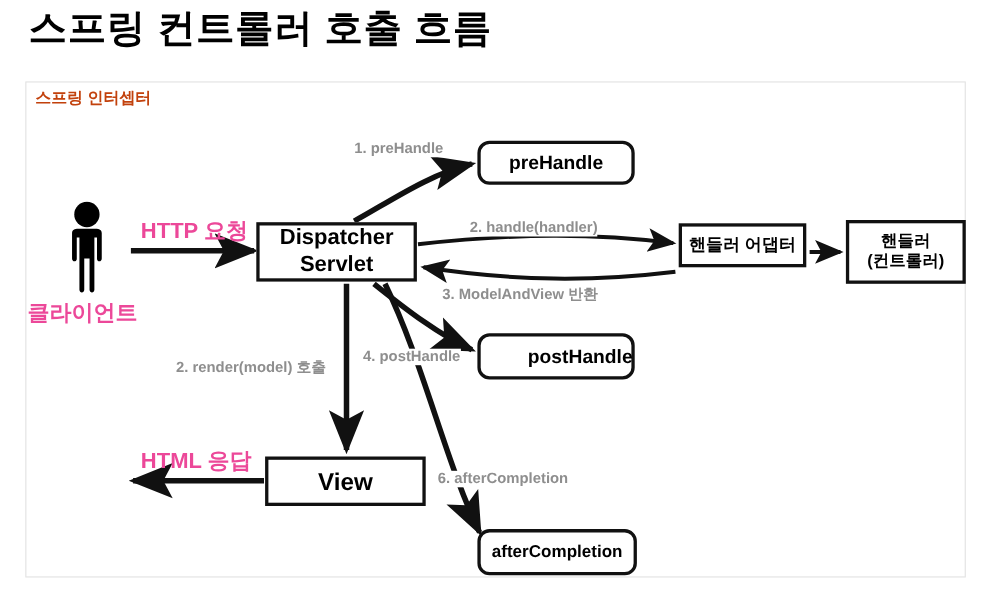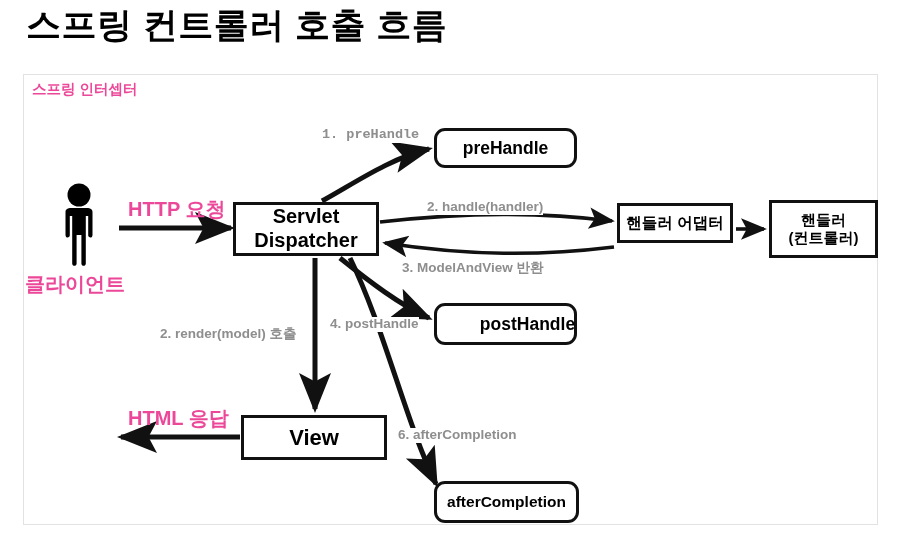--- a/index.html
+++ b/index.html
@@ -33,21 +33,21 @@
     border: 1.5px solid #e2e2e2;
     background: #ffffff;
     box-sizing: border-box;
   }
   #diagram-frame-label {
     position: absolute;
     left: 32px;
     top: 80px;
     font-size: 14.5px;
     font-weight: bold;
-    color: #ec4899;
+    color: #c2410c;
     white-space: nowrap;
   }
   #svg-layer {
     position: absolute;
     left: 0;
     top: 0;
     width: 899px;
     height: 537px;
   }
   .node-box {
@@ -133,22 +133,22 @@
 <div id="actor-client">
   <svg viewBox="0 0 46 84" width="46" height="84">
     <circle cx="23" cy="12" r="11.5" fill="#000000"></circle>
     <path d="M9.5 29 C9.5 26 12 25 15 25 L31 25 C34 25 36.5 26 36.5 29 L36.5 52 C36.5 55 33 55.6 32.2 52.6 L32.2 33 L29.8 33 L29.8 80.5 C29.8 83.6 25.4 83.6 25.4 80.5 L25.4 52 L20.6 52 L20.6 80.5 C20.6 83.6 16.2 83.6 16.2 80.5 L16.2 33 L13.8 33 L13.8 52.6 C13 55.6 9.5 55 9.5 52 Z" fill="#000000"></path>
   </svg>
 </div>
 <div class="plain-label" style="left:25px; top:271px;">클라이언트</div>
 
 <div class="node-box rect-node" style="left:233px; top:202px; width:146px; height:54px; font-size:20px;">
   <div>
+    <div>Dispatcher</div>
     <div>Servlet</div>
-    <div>Dispatcher</div>
   </div>
 </div>
 
 <div class="node-box round-node" style="left:434px; top:128px; width:143px; height:40px; font-size:17.5px;text-align:right;">preHandle</div>
 
 <div class="node-box round-node" style="left:434px; top:303px; width:143px; height:42px; font-size:17.5px;padding-left:44px;">postHandle</div>
 
 <div class="node-box round-node" style="left:434px; top:481px; width:145px; height:42px; font-size:15.5px;">afterCompletion</div>
 
 <div class="node-box rect-node" style="left:617px; top:203px; width:116px; height:40px; font-size:15.5px;">핸들러 어댑터</div>
@@ -156,19 +156,19 @@
 <div class="node-box rect-node" style="left:769px; top:200px; width:109px; height:58px; font-size:15px;">
   <div>
     <div>핸들러</div>
     <div>(컨트롤러)</div>
   </div>
 </div>
 
 <div class="node-box rect-node" style="left:241px; top:415px; width:146px; height:45px; font-size:22px;">View</div>
 
 <div class="plain-label" style="left:128px; top:196px;">HTTP 요청</div>
-<div class="edge-label" style="left:322px; top:128px;font-family:Liberation Mono, monospace;">1. preHandle</div>
+<div class="edge-label" style="left:322px; top:128px;">1. preHandle</div>
 <div class="edge-label" style="left:427px; top:200px;">2. handle(handler)</div>
 <div class="edge-label" style="left:402px; top:261px;">3. ModelAndView 반환</div>
 <div class="edge-label" style="left:330px; top:317px;">4. postHandle</div>
 <div class="edge-label" style="left:160px; top:327px;">2. render(model) 호출</div>
 <div class="edge-label" style="left:398px; top:428px;">6. afterCompletion</div>
 <div class="plain-label" style="left:128px; top:405px;">HTML 응답</div>
 
 </body></html>

